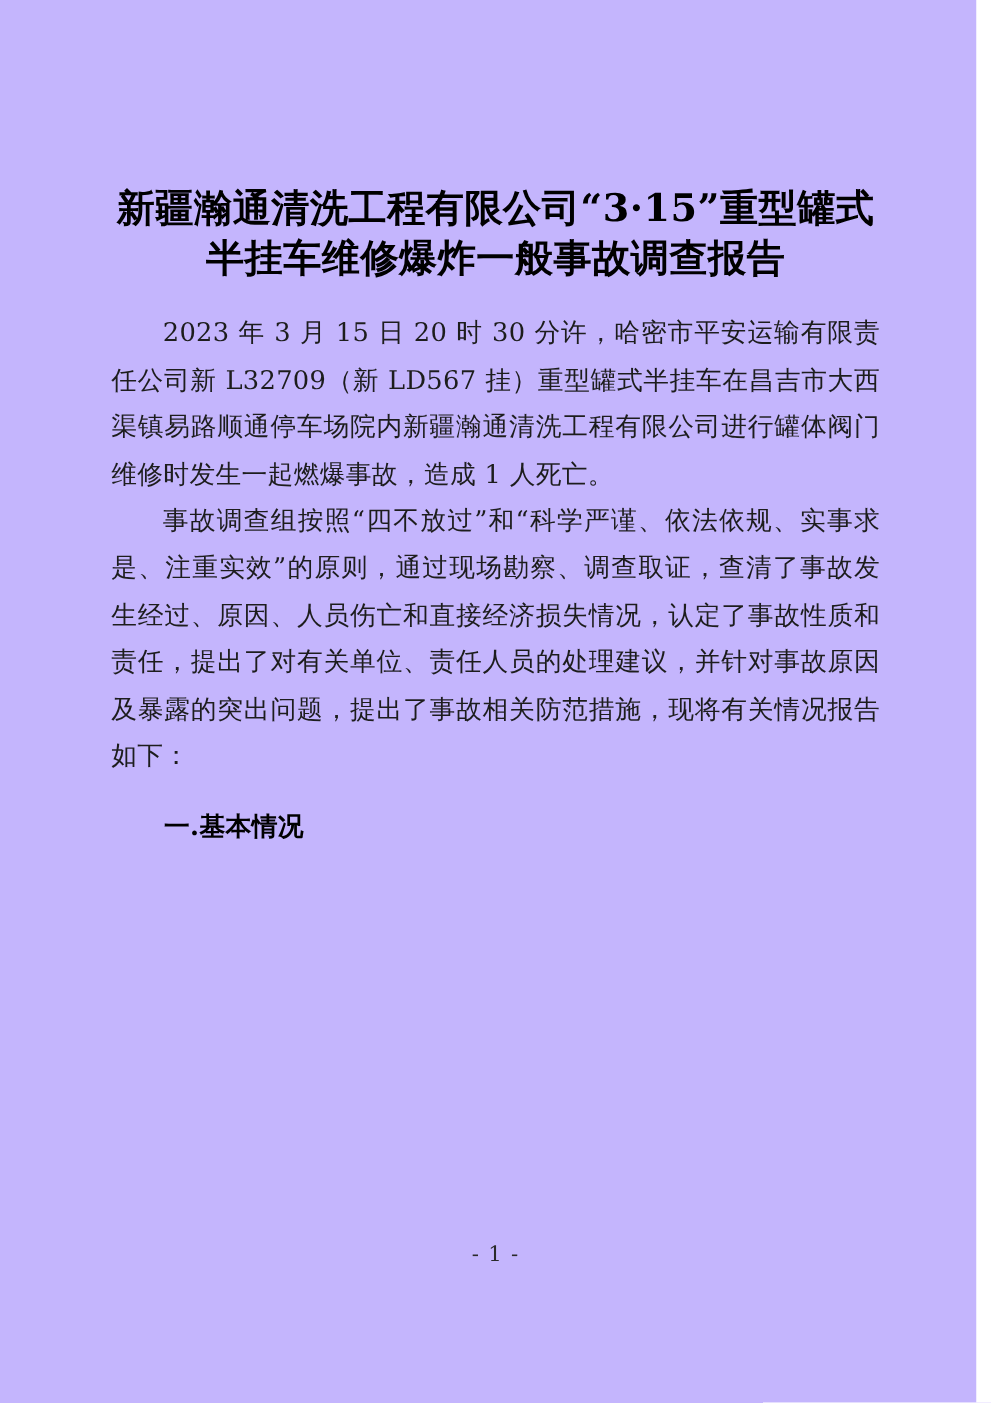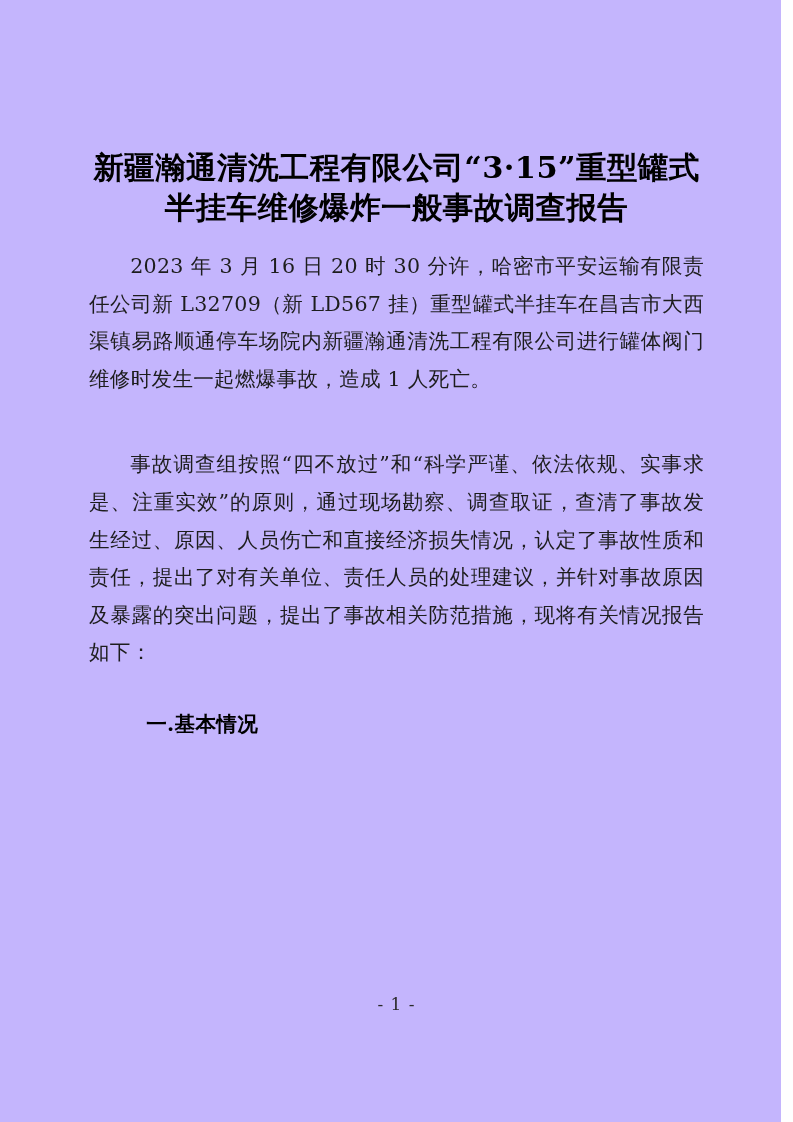--- a/index.html
+++ b/index.html
@@ -51,24 +51,23 @@
     text-indent: 2em;
     letter-spacing: 0.25px;
     color: #1d1d1d;
     font-family: "DejaVu Serif", "Liberation Serif", serif;
     -webkit-hyphens: none;
     hyphens: none;
     word-break: break-all;
   }
   p.para:last-of-type {
     text-align: justify;
-    margin-top: 48px;
   }
   .section-heading {
-    margin: 16px;
+    margin: 1px;
     padding-top: 18px;
     font-size: 20.6px;
     line-height: 37.6px;
     font-weight: bold;
     text-indent: 2em;
     letter-spacing: 0.3px;
     color: #000000;
     font-family: "DejaVu Serif", "Liberation Serif", serif;
   }
   .page-footer {
@@ -87,21 +86,21 @@
 </head>
 <body>
 
 <div class="page">
   <div class="content">
 
     <h1 class="doc-title">新疆瀚通清洗工程有限公司“3·15”重型罐式
 半挂车维修爆炸一般事故调查报告</h1>
 
     <div class="body-block">
-      <p class="para">2023 年 3 月 16 日 20 时 30 分许，哈密市平安运输有限责任公司新 L32709（新 LD567 挂）重型罐式半挂车在昌吉市大西渠镇易路顺通停车场院内新疆瀚通清洗工程有限公司进行罐体阀门维修时发生一起燃爆事故，造成 1 人死亡。</p>
+      <p class="para">2023 年 3 月 15 日 20 时 30 分许，哈密市平安运输有限责任公司新 L32709（新 LD567 挂）重型罐式半挂车在昌吉市大西渠镇易路顺通停车场院内新疆瀚通清洗工程有限公司进行罐体阀门维修时发生一起燃爆事故，造成 1 人死亡。</p>
       <p class="para">事故调查组按照“四不放过”和“科学严谨、依法依规、实事求是、注重实效”的原则，通过现场勘察、调查取证，查清了事故发生经过、原因、人员伤亡和直接经济损失情况，认定了事故性质和责任，提出了对有关单位、责任人员的处理建议，并针对事故原因及暴露的突出问题，提出了事故相关防范措施，现将有关情况报告如下：</p>
       <h2 class="section-heading">一.基本情况</h2>
     </div>
 
   </div>
 
   <div class="page-footer">- 1 -</div>
 </div>
 
 </body></html>

